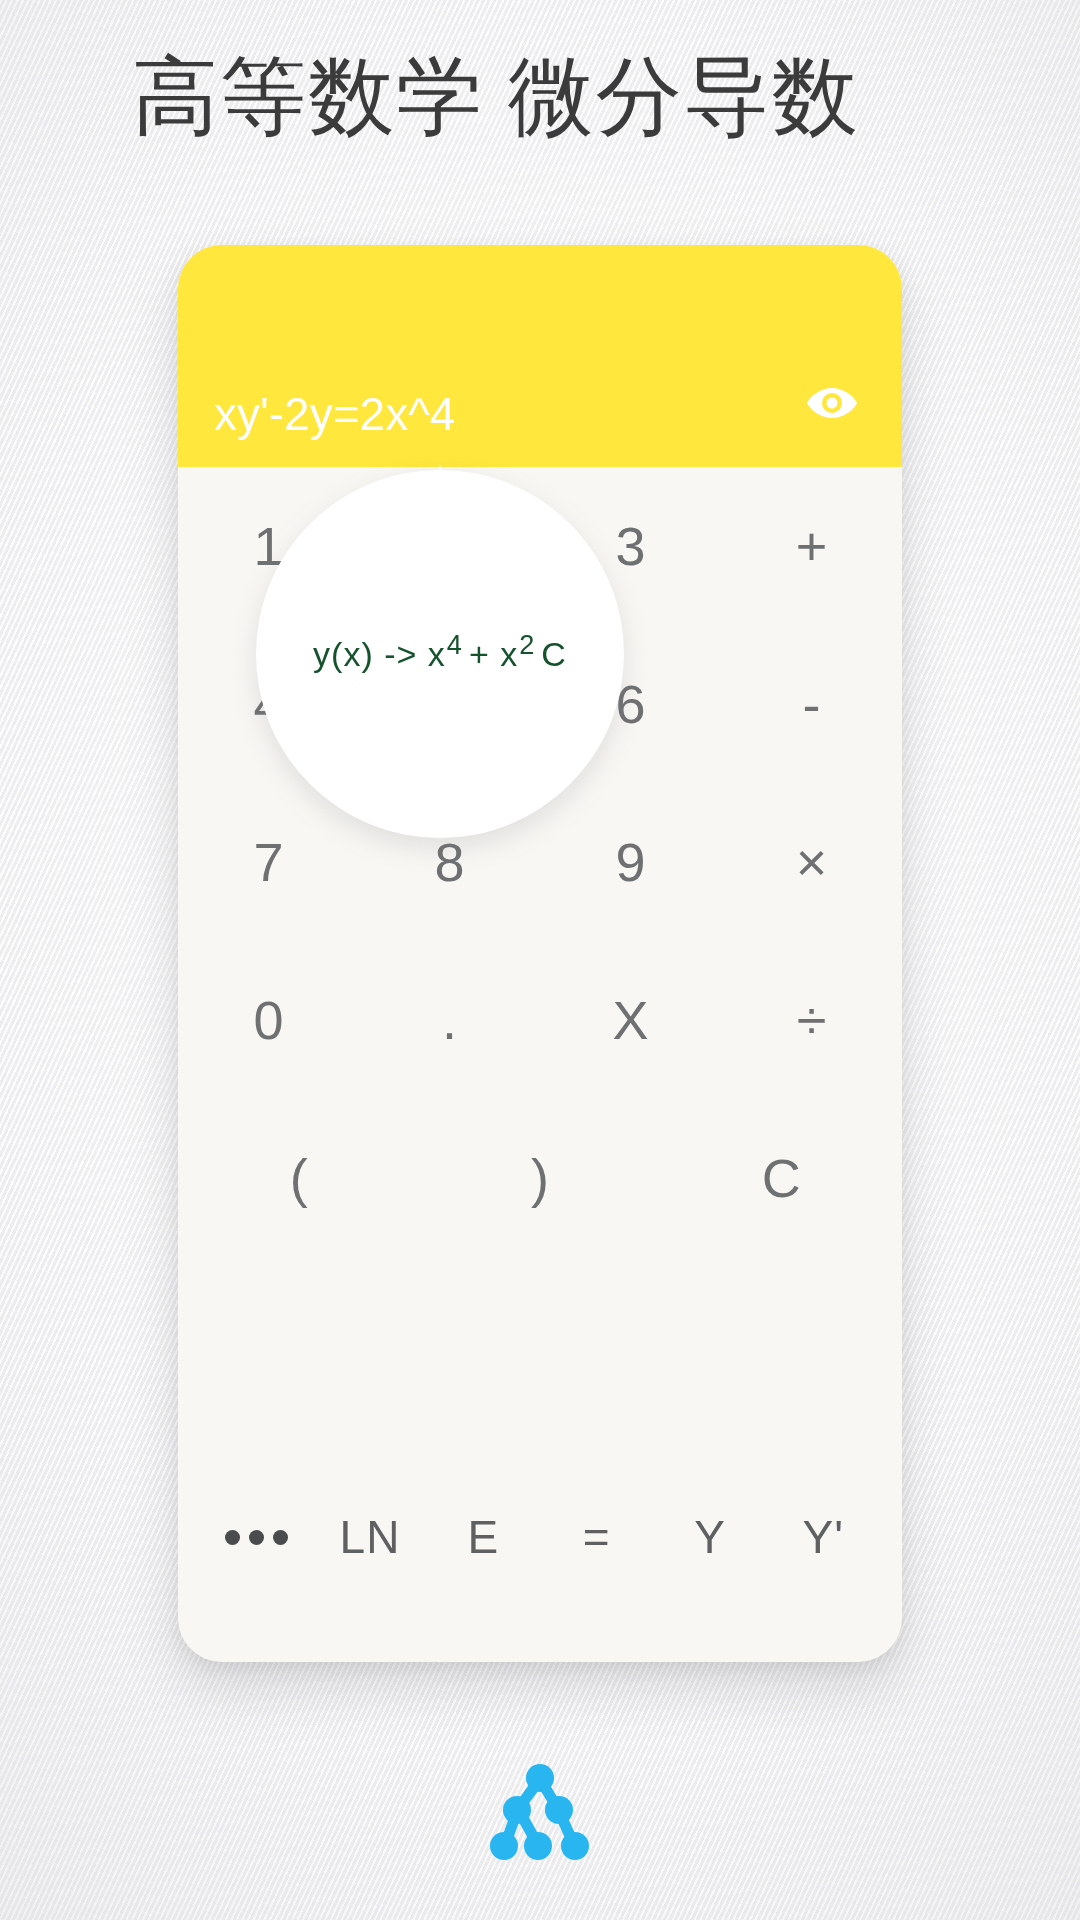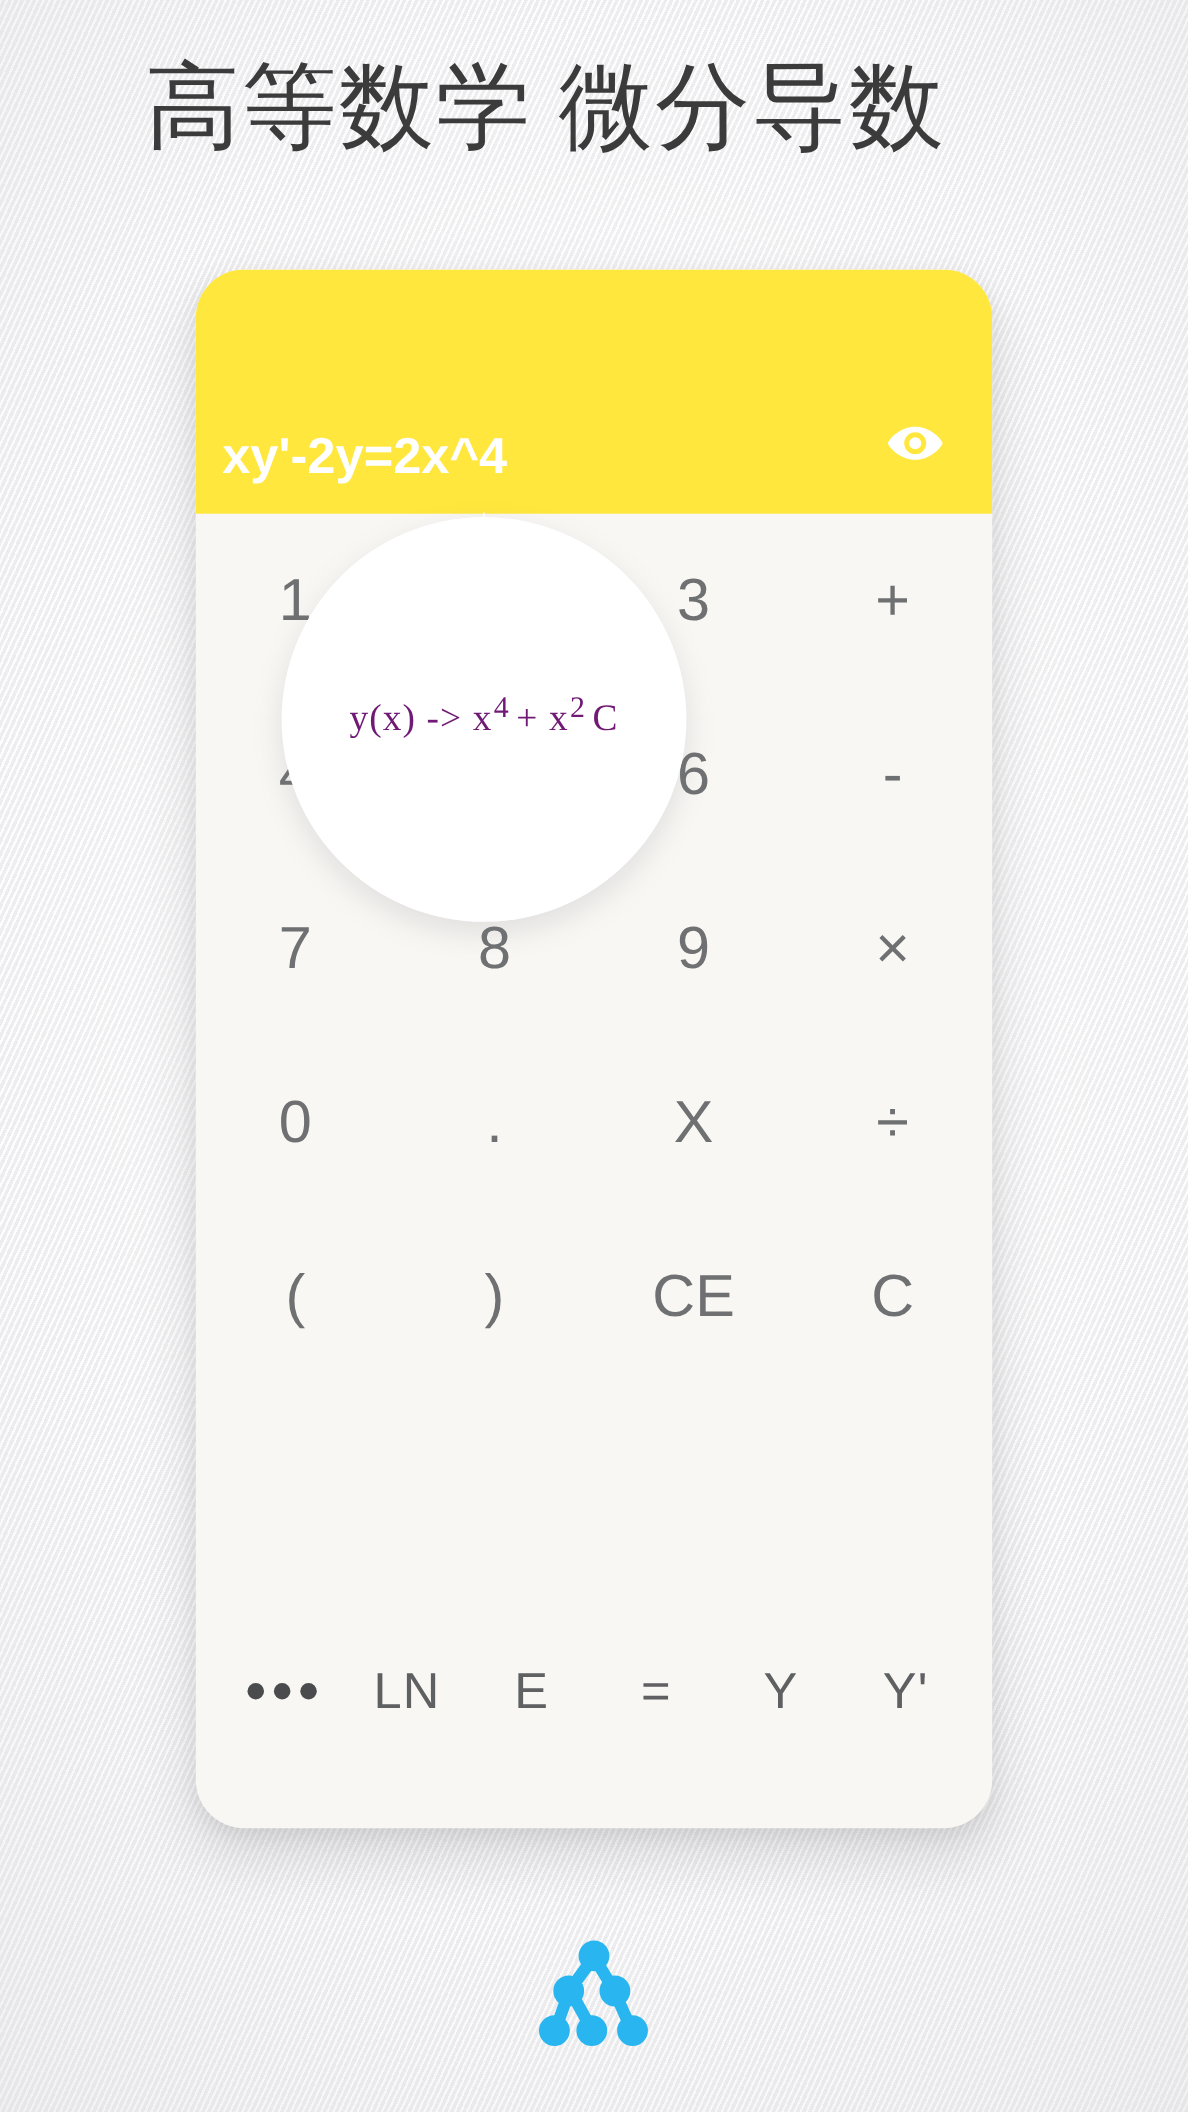--- a/index.html
+++ b/index.html
@@ -80,24 +80,24 @@
   
   .display-header {
     position: absolute;
     left: 0; top: 0;
     width: 724px;
     height: 222px;
     background: #ffe73d;
   }
   .expression-text {
     position: absolute;
-    left: 24px;
+    left: 36px;
     bottom: 26px;
     font-size: 46px;
-    font-weight: 700;
+    font-weight: 400;
     color: #ffffff;
     letter-spacing: 0px;
     white-space: nowrap;
   }
   .eye-button {
     position: absolute;
     right: 42px;
     bottom: 42px;
     width: 56px;
     height: 44px;
@@ -186,23 +186,23 @@
     position: absolute;
     left: 411px;
     top: 465px;
     width: 58px;
     height: 80px;
     background: #ffffff;
     clip-path: polygon(50% 0%, 100% 100%, 0% 100%);
     z-index: 5;
   }
   .result-formula {
-    font-family: Liberation Serif, serif;
+    font-family: Liberation Sans, sans-serif;
     font-size: 34px;
-    color: #701a75;
+    color: #14532d;
     letter-spacing: 1px;
     white-space: nowrap;
     line-height: 1;
   }
   .result-formula sup {
     font-size: 0.80em;
     vertical-align: super;
     line-height: 0;
     margin-left: 1px;
     margin-right: 6px;
@@ -271,21 +271,20 @@
       <div class="key-row">
         <div class="key digit">0</div>
         <div class="key digit">.</div>
         <div class="key op">X</div>
         <div class="key op">÷</div>
       </div>
 
       <div class="key-row">
         <div class="key op">(</div>
         <div class="key op">)</div>
-        <div class="key op">CE</div>
         <div class="key op">C</div>
       </div>
 
       <div class="func-row">
         <div class="func-key">
           <span class="dots-icon">
             <i></i>
               <i></i>
               <i></i>
           </span>

